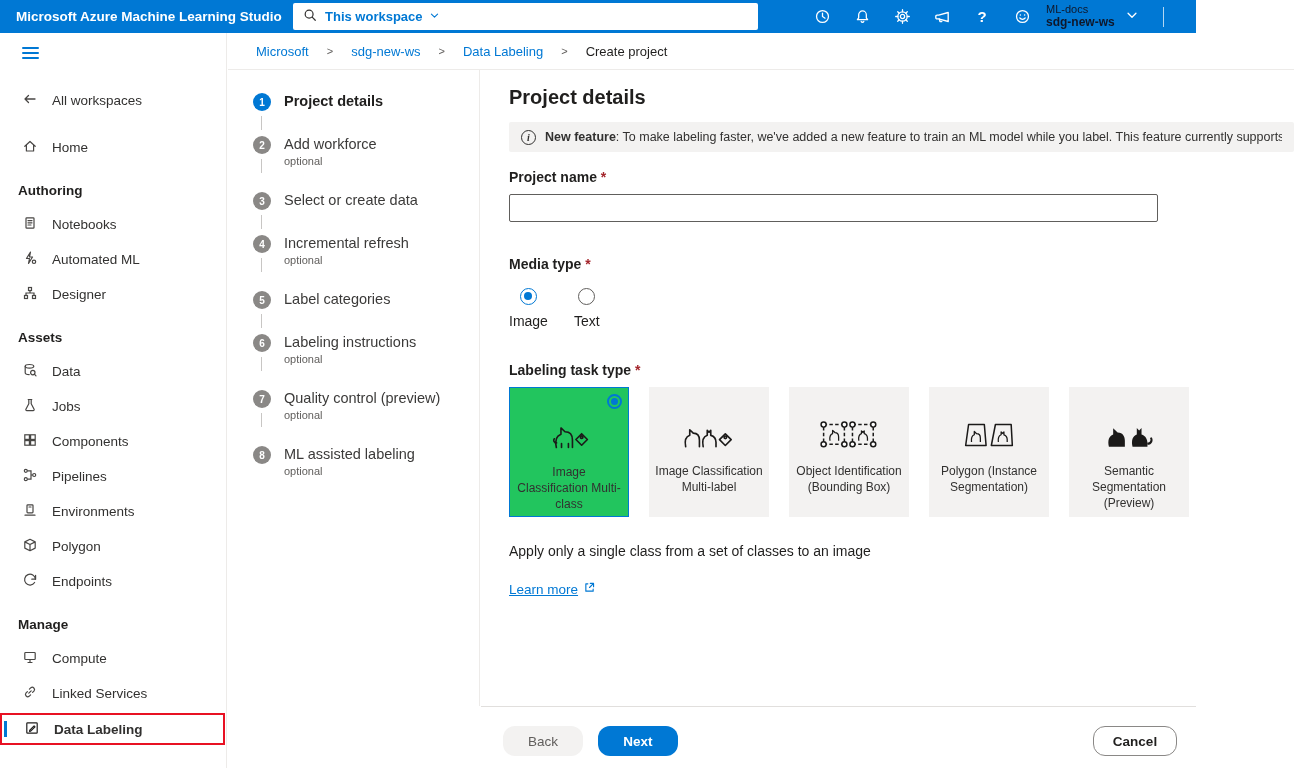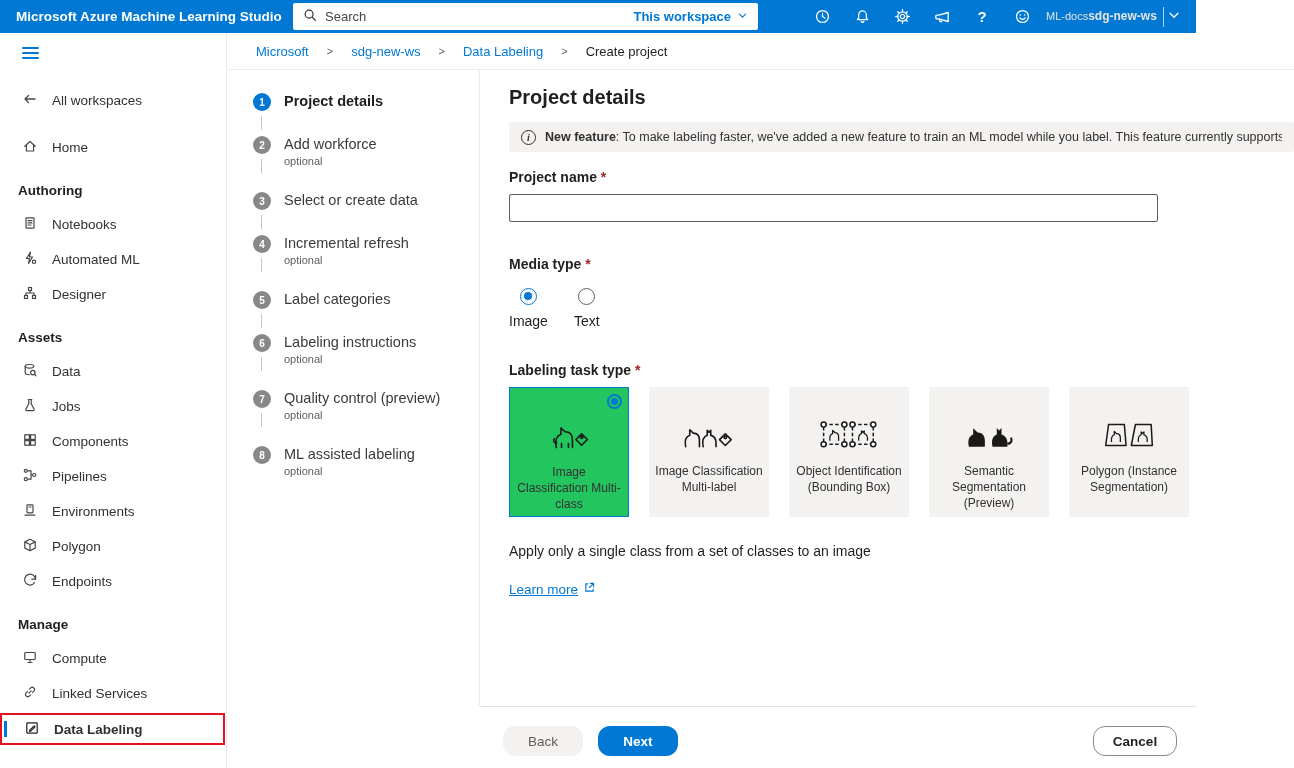--- a/index.html
+++ b/index.html
@@ -12,21 +12,21 @@
   .brand { color:#fff; font-size:13.5px; font-weight:bold; padding-left:16px; white-space:nowrap; }
   .searchbox { position:absolute; left:293px; top:3px; width:465px; height:27px;
     background:#fff; border-radius:2px; display:flex; align-items:center; padding:0 10px; gap:8px; }
   .searchbox .ph { font-size:13px; color:#484644; flex:1; }
   .scope { display:flex; align-items:center; gap:6px; color:#0078d4; font-size:13px; font-weight:bold; cursor:pointer; }
   .topicons { position:absolute; left:802px; top:0; height:33px; display:flex; align-items:center; }
   .topicon { width:40px; height:33px; display:flex; align-items:center; justify-content:center; color:#fff; cursor:pointer; }
   .topicon svg { display:block; }
   .qmark { font-size:15px; font-weight:bold; color:#fff; }
   .wsblock { position:absolute; left:1046px; top:0; height:33px; display:flex; align-items:center; gap:10px; cursor:pointer; }
-  .wsnames { display:flex; flex-direction:row; line-height:1.15; color:#e5e5e5; }
+  .wsnames { display:flex; flex-direction:column; line-height:1.15; color:#0f172a; }
   .ws1 { font-size:11px; }
   .ws2 { font-size:12px; font-weight:bold; }
   .topdivider { position:absolute; left:1163px; top:7px; width:1px; height:20px; background:rgba(255,255,255,.7); }
 
   
   .sidebar { position:absolute; left:0; top:33px; width:227px; height:735px;
     background:#fff; border-right:1px solid #edebe9; padding-top:10px; }
   .hamburger { padding:4px 0 0 22px; height:26px; cursor:pointer; }
   .hamburger span { display:block; width:17px; height:2px; background:#0078d4; margin-bottom:3px; border-radius:1px; }
   .navrow { display:flex; align-items:center; gap:14px; height:35px; padding-left:22px;
@@ -112,21 +112,20 @@
 
 <div class="topbar">
   <div class="brand">Microsoft Azure Machine Learning Studio</div>
   <div class="searchbox">
     <span>
       <svg width="14" height="14" viewBox="0 0 16 16" fill="none" stroke="#323130" stroke-width="1.4" stroke-linecap="round">
         <circle cx="7" cy="7" r="4.5"></circle>
           <path d="M10.5 10.5 L14 14"></path>
       </svg>
     </span>
-    <span class="ph">Search</span>
     <span class="scope">
       <span>This workspace</span>
       <span>
         <svg width="11" height="11" viewBox="0 0 16 16" fill="none" stroke="#0078d4" stroke-width="1.6" stroke-linecap="round" stroke-linejoin="round">
             <path d="M3.5 6 L8 10.5 L12.5 6"></path>
           </svg>
       </span>
     </span>
   </div>
   <div class="topicons">
@@ -472,40 +471,40 @@
             <circle cx="29" cy="22" r="2.2" fill="#fff"></circle>
               <circle cx="47" cy="22" r="2.2" fill="#fff"></circle>
             <path d="M34.5 19 C34 15.8 34.8 13.6 36.8 12.8 L36.8 10.4 L38 11.6 L39.2 10.4 L39.2 12.8 C41.3 13.5 42 15.2 42 16.8 L42 19" stroke-width="1.1"></path>
           </svg>
         </span>
         <span class="clabel">Object Identification (Bounding Box)</span>
       </div>
 
       <div class="card">
         <span class="cicon">
-          <svg width="52" height="34" viewBox="0 0 44 28" fill="currentColor" stroke="none">
-            <path d="M5 24 C3.8 18.5 5 14.8 8.6 13.5 L8.6 8.2 L12.4 11.8 C17 11.8 18.5 15.4 18.5 18.8 L18.5 24 Z"></path>
-            <path d="M25 24 C23.8 18.5 25 14.8 28.6 13.5 L28.6 8 L30.6 10.1 L32.6 8 L32.6 13.5 C36.2 14.6 37.6 17.8 37.6 20.8 L37.6 24 Z"></path>
-            <path d="M37.4 20.5 C40 20.5 40.8 18.2 39.7 16.6 L41.2 15.8 C43 18.4 41.6 22.3 37.6 22.3 Z"></path>
-          </svg>
-        </span>
-        <span class="clabel">Semantic Segmentation (Preview)</span>
-      </div>
-
-      <div class="card">
-        <span class="cicon">
           <svg width="56" height="34" viewBox="0 0 48 28" fill="none" stroke="currentColor" stroke-width="1.3" stroke-linejoin="round">
             <path d="M4 23 L6.5 5 H20 L21.5 23 Z"></path>
             <path d="M9 20 C8.6 16.8 9.4 14.6 11.4 13.8 L11.4 11 L13.4 12.9 C15.8 12.9 16.6 14.8 16.6 16.7 L16.6 20" stroke-width="1.1"></path>
             <path d="M26 23 L29.5 5 H43 L44 23 Z"></path>
             <path d="M32 20 C31.6 16.8 32.4 14.6 34.4 13.8 L34.4 11.4 L35.6 12.6 L36.8 11.4 L36.8 13.8 C38.9 14.5 39.6 16.2 39.6 17.8 L39.6 20" stroke-width="1.1"></path>
           </svg>
         </span>
         <span class="clabel">Polygon (Instance Segmentation)</span>
       </div>
+
+      <div class="card">
+        <span class="cicon">
+          <svg width="52" height="34" viewBox="0 0 44 28" fill="currentColor" stroke="none">
+            <path d="M5 24 C3.8 18.5 5 14.8 8.6 13.5 L8.6 8.2 L12.4 11.8 C17 11.8 18.5 15.4 18.5 18.8 L18.5 24 Z"></path>
+            <path d="M25 24 C23.8 18.5 25 14.8 28.6 13.5 L28.6 8 L30.6 10.1 L32.6 8 L32.6 13.5 C36.2 14.6 37.6 17.8 37.6 20.8 L37.6 24 Z"></path>
+            <path d="M37.4 20.5 C40 20.5 40.8 18.2 39.7 16.6 L41.2 15.8 C43 18.4 41.6 22.3 37.6 22.3 Z"></path>
+          </svg>
+        </span>
+        <span class="clabel">Semantic Segmentation (Preview)</span>
+      </div>
     </div>
 
     <div class="desc">Apply only a single class from a set of classes to an image</div>
 
     <span class="learnmore">
       <span>Learn more</span>
       <span>
         <svg width="13" height="13" viewBox="0 0 16 16" fill="none" stroke="#0078d4" stroke-width="1.4" stroke-linecap="round" stroke-linejoin="round">
           <path d="M6 3.5 H3.5 V12.5 H12.5 V10"></path>
             <path d="M9 3 H13 V7 M13 3 L8 8"></path>

